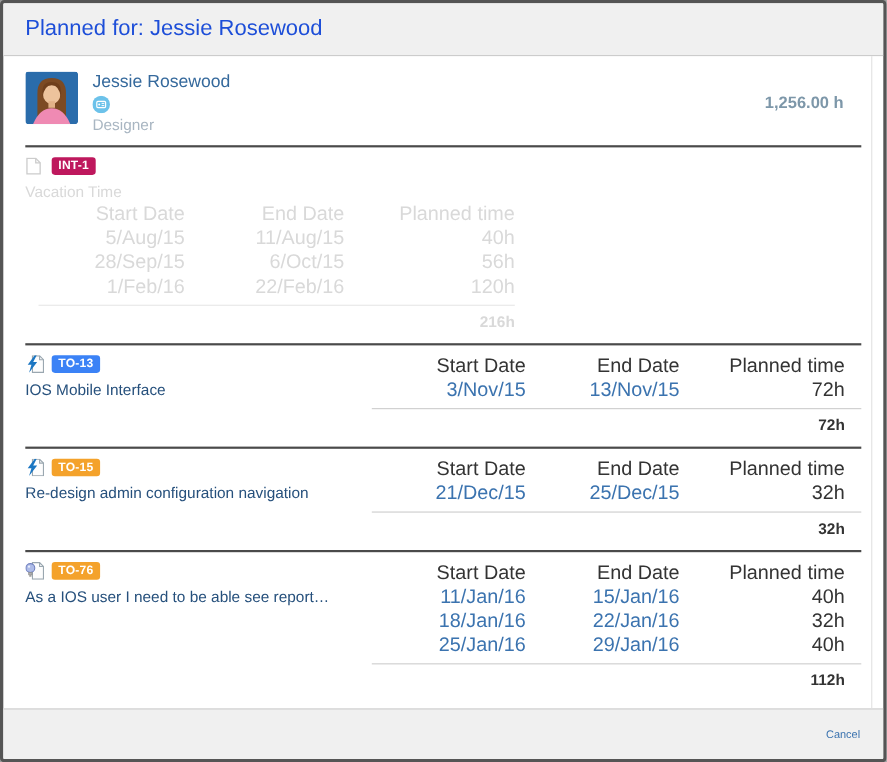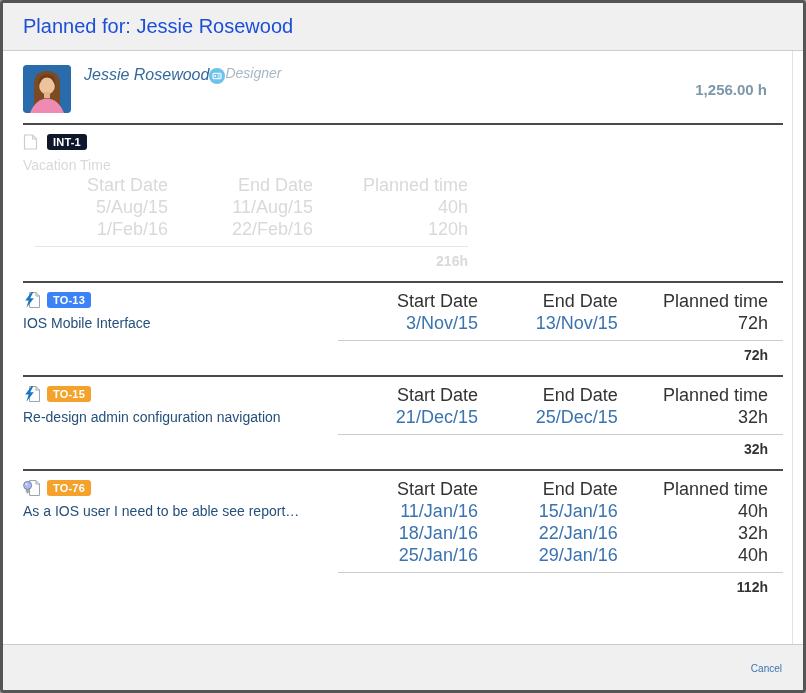--- a/index.html
+++ b/index.html
@@ -10,21 +10,21 @@
   }
   
   .modal-header { background:#f0f0f0; border-bottom:1px solid #ccc; padding:11px 20px 12px; flex:0 0 auto; }
   .modal-title { margin:0; font-size:20px; font-weight:500; color:#1d4ed8; line-height:24px; }
   
   .modal-body { flex:1 1 auto; padding:0 20px; position:relative; overflow:hidden; display:flex; flex-direction:column; }
   .scroll-track { position:absolute; top:0; bottom:0; right:10px; width:1px; background:#e2e2e2; }
   
   .user-row { display:flex; align-items:flex-start; padding:14px 0 10px; border-bottom:2px solid #4a4a4a; }
   .avatar { width:48px; height:48px; flex:0 0 auto; margin-right:13px; border-radius:3px; overflow:hidden; }
-  .user-info { display:flex; flex-direction:row;font-style:italic; }
+  .user-info { display:flex; flex-direction:column; }
   .user-name { font-size:16px; color:#35699c; line-height:19px; cursor:pointer; }
   .user-badge-icon { margin:3px 0 2px; height:16px; }
   .user-role { font-size:14px; color:#a9b6c2; line-height:17px; }
   .user-total { margin-left:auto; align-self:center; font-size:15px; font-weight:bold; color:#7d97a9; padding-right:16px; }
   
   .section { padding:7px 0 9px; border-bottom:2px solid #4a4a4a; flex:0 0 auto; }
   .section:last-child { border-bottom:none; }
   .section-grid { display:flex; }
   .issue-cell { width:315px; flex:0 0 auto; }
   .issue-head { display:flex; align-items:center; gap:7px; height:20px; }
@@ -94,33 +94,38 @@
 
     <div id="sections">
         <div class="section faded">
           <div class="issue-head">
             <span class="issue-icon">
               <svg width="15" height="16" viewBox="0 0 15 16">
                 <path d="M1.5 1 L9.5 1 L13.5 5 L13.5 15 L1.5 15 Z" fill="#ffffff" stroke="#cccccc" stroke-width="1.2"></path>
                 <path d="M9.5 1 L9.5 5 L13.5 5" fill="none" stroke="#cccccc" stroke-width="1.2"></path>
               </svg>
             </span>
-            <span class="badge" style="background: #0f172a;">INT-1</span>
+            <span class="badge" style="background: #be185d;">INT-1</span>
           </div>
           <div class="issue-title">Vacation Time</div>
           <div class="ptable">
             <div class="thead">
               <span class="c1">Start Date</span>
               <span class="c2">End Date</span>
               <span class="c3">Planned time</span>
             </div>
             <div class="trow">
               <span class="date c1">5/Aug/15</span>
               <span class="date c2">11/Aug/15</span>
               <span class="val c3">40h</span>
+            </div>
+            <div class="trow">
+              <span class="date c1">28/Sep/15</span>
+              <span class="date c2">6/Oct/15</span>
+              <span class="val c3">56h</span>
             </div>
             <div class="trow">
               <span class="date c1">1/Feb/16</span>
               <span class="date c2">22/Feb/16</span>
               <span class="val c3">120h</span>
             </div>
             <div class="tdivider"></div>
             <div class="ttotal">216h</div>
           </div>
         </div>

